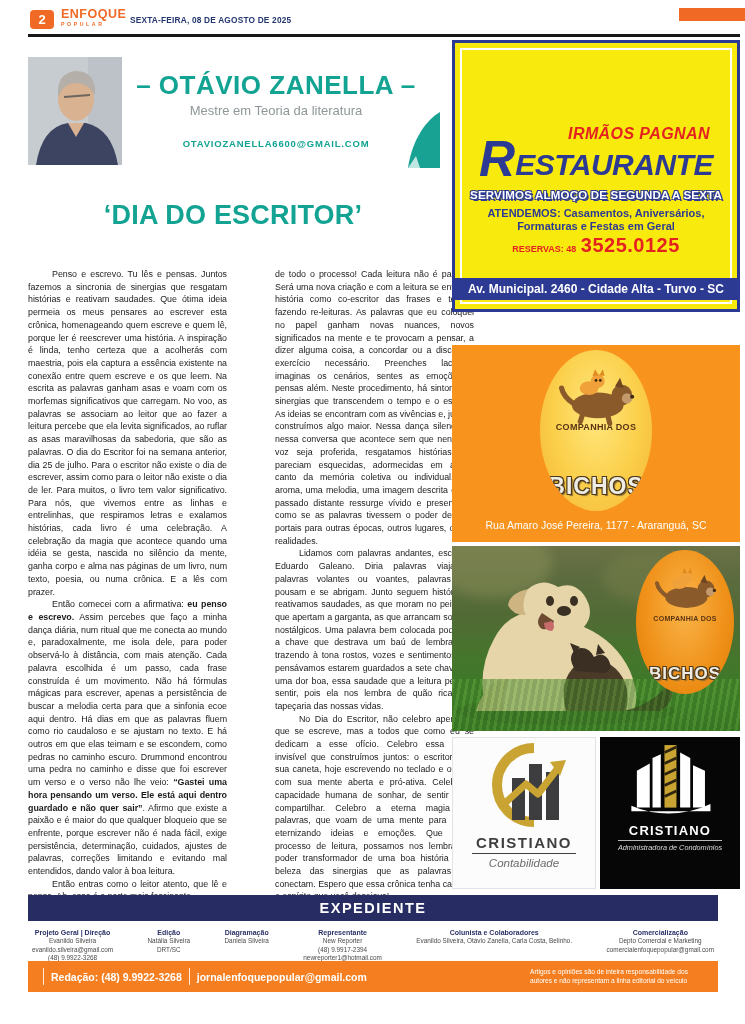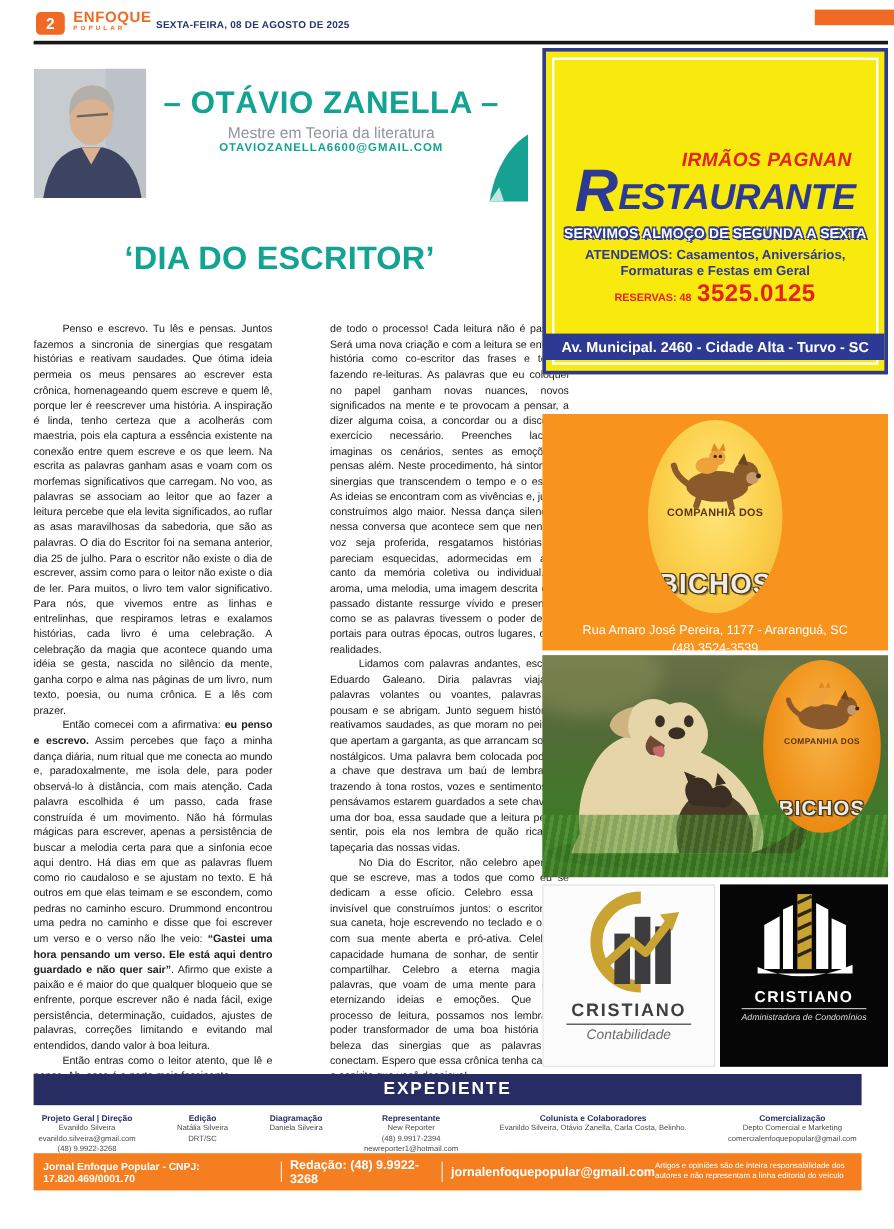--- a/index.html
+++ b/index.html
@@ -14,21 +14,21 @@
   .logo .l2{font-size:5.2px;font-weight:900;letter-spacing:2.6px;margin-top:1px;}
   .edition-date{position:absolute;left:130px;top:15px;font-size:8.3px;font-weight:900;color:#23366e;letter-spacing:.2px;}
   .top-right-accent{position:absolute;right:0;top:8px;width:66px;height:13px;background:#f06a25;}
   .header-rule{position:absolute;left:28px;top:34px;width:712px;height:3px;background:#18181a;}
 
   
   .author-photo{position:absolute;left:28px;top:57px;width:94px;height:108px;overflow:hidden;}
   .author-meta{position:absolute;left:118px;top:72px;width:316px;text-align:center;}
   .author-name{color:#12a393;font-weight:900;font-size:26px;letter-spacing:.5px;line-height:1.05;}
   .author-sub{color:#8f9799;font-size:13px;margin-top:4px;}
-  .author-email{color:#12a393;font-weight:bold;font-size:9.5px;letter-spacing:.8px;margin-top:0;}
+  .author-email{color:#12a393;font-weight:bold;font-size:9.5px;letter-spacing:.8px;margin-top:20px;}
   .sail{position:absolute;left:406px;top:110px;}
 
   
   .headline{position:absolute;left:28px;top:200px;width:410px;text-align:center;color:#12a393;
             font-weight:700;font-size:27px;letter-spacing:.2px;}
   .news-col{position:absolute;top:268px;width:199px;height:627px;overflow:hidden;
             font-size:8.9px;line-height:12.7px;text-align:justify;color:#1c1c1c;letter-spacing:-.04px;}
   #col1{left:28px;} #col2{left:239px;margin-left:36px;}
   .news-col p{margin:0;text-indent:24px;}
   #col2 p:first-child{text-indent:0;}
@@ -191,21 +191,20 @@
         <circle cx="52" cy="22" r="8" fill="#f0a13a"></circle>
         <path d="M46,16 L49,8 L53,15 Z" fill="#e08a1e"></path>
         <path d="M54,15 L58,8 L60,16 Z" fill="#e08a1e"></path>
         <circle cx="50" cy="21" r="1.6" fill="#3a2a16"></circle>
         <circle cx="55" cy="21" r="1.6" fill="#3a2a16"></circle>
       </svg>
       <div class="bichos-l1">COMPANHIA DOS</div>
       <div class="bichos-l2">BICHOS</div>
     </div>
     <div class="addr">Rua Amaro José Pereira, 1177 - Araranguá, SC</div>
-    <div class="phone">(48) 3524-3539</div>
   </div>
 
   <div class="ad-photo">
     <div class="bokeh1"></div>
     <div class="bokeh2"></div>
     <svg class="animals" width="240" height="168" viewBox="0 0 240 168">
       <ellipse cx="120" cy="150" rx="110" ry="14" fill="#244d15" opacity=".5"></ellipse>
       <path d="M40,150 Q30,110 48,78 Q58,58 78,52 Q70,40 82,28 Q96,16 112,26 Q128,20 138,34 Q150,52 138,66 Q170,80 184,110 Q194,134 188,150 Z" fill="#e6d5a9"></path>
       <path d="M82,28 Q74,44 80,54 Q66,54 62,44 Q64,32 82,28 Z" fill="#cdb480"></path>
       <path d="M96,52 Q88,62 96,68 Q106,70 108,60 Z" fill="#6e4a33"></path>
@@ -301,20 +300,19 @@
         <div class="exp-line">Evanildo Silveira, Otávio Zanella, Carla Costa, Belinho.</div>
       </div>
       <div class="exp-col">
         <div class="exp-title">Comercialização</div>
         <div class="exp-line">Depto Comercial e Marketing</div>
         <div class="exp-line">comercialenfoquepopular@gmail.com</div>
       </div>
     </div>
 
   <div class="bottom-bar">
-    <span class="seg1">Jornal Enfoque Popular - CNPJ: 17.820.469/0001.70</span>
     <span class="div"></span>
     <span class="seg2">Redação: (48) 9.9922-3268</span>
     <span class="div"></span>
     <span class="seg3">jornalenfoquepopular@gmail.com</span>
     <span class="disclaimer">Artigos e opiniões são de inteira responsabilidade dos autores e não representam a linha editorial do veículo</span>
   </div>
 </div>
 
 </body></html>

